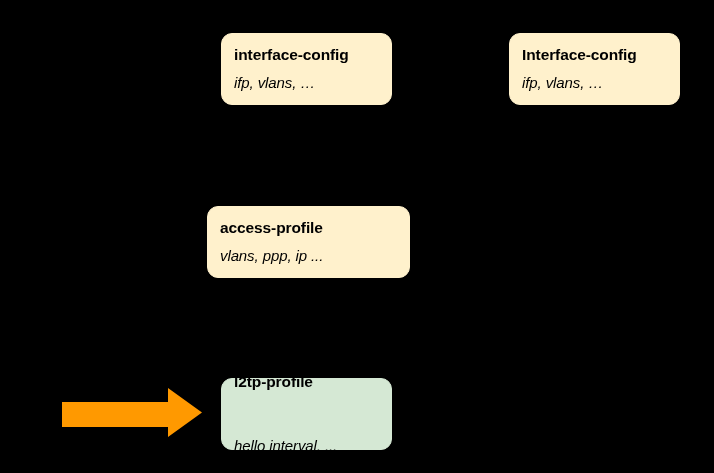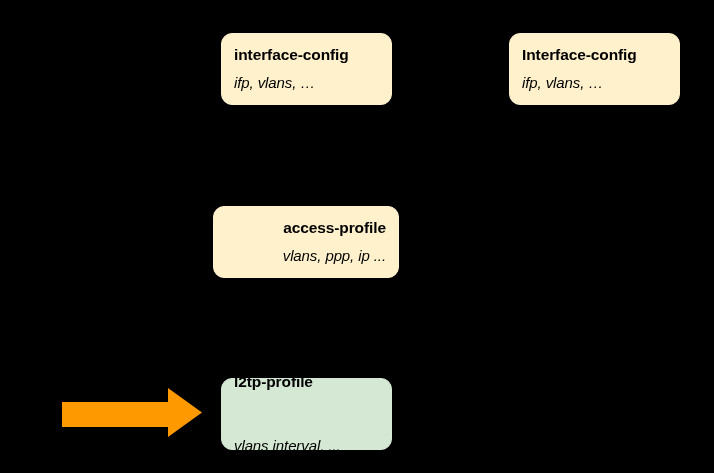--- a/index.html
+++ b/index.html
@@ -76,28 +76,28 @@
   <div class="node cream" style="left: 221px; top: 33px; width: 171px; height: 72px; background: rgb(255, 241, 204); border-color: rgb(255, 241, 204);">
     <div class="node-title">interface-config</div>
     <div class="node-subtitle">ifp, vlans, …</div>
   </div>
 
   <div class="node cream" style="left: 509px; top: 33px; width: 171px; height: 72px; background: rgb(255, 241, 204); border-color: rgb(255, 241, 204);">
     <div class="node-title">Interface-config</div>
     <div class="node-subtitle">ifp, vlans, …</div>
   </div>
 
-  <div class="node cream" style="left: 213px; top: 206px; width: 186px; height: 72px; background: rgb(255, 241, 204); border-color: rgb(255, 241, 204); align-items: flex-end;">
+  <div class="node cream" style="left: 207px; top: 206px; width: 203px; height: 72px; background: rgb(255, 241, 204); border-color: rgb(255, 241, 204);">
     <div class="node-title">access-profile</div>
     <div class="node-subtitle">vlans, ppp, ip ...</div>
   </div>
 
   <div class="node green" style="left: 221px; top: 378px; width: 171px; height: 72px; background: rgb(213, 232, 212); border-color: rgb(213, 232, 212); gap: 36px;">
     <div class="node-title">l2tp-profile</div>
-    <div class="node-subtitle">vlans interval, ...</div>
+    <div class="node-subtitle">hello interval, ...</div>
   </div>
 
   <div class="arrow" style="left: 60px; top: 386px; width: 144px; height: 53px;">
     <svg viewBox="0 0 144 53" preserveAspectRatio="none">
       <polygon id="arrow-shape" points="2,16 108,16 108,2 142,26.5 108,51 108,41 2,41" fill="#FF9900"></polygon>
     </svg>
   </div>
 
 </div>
 

